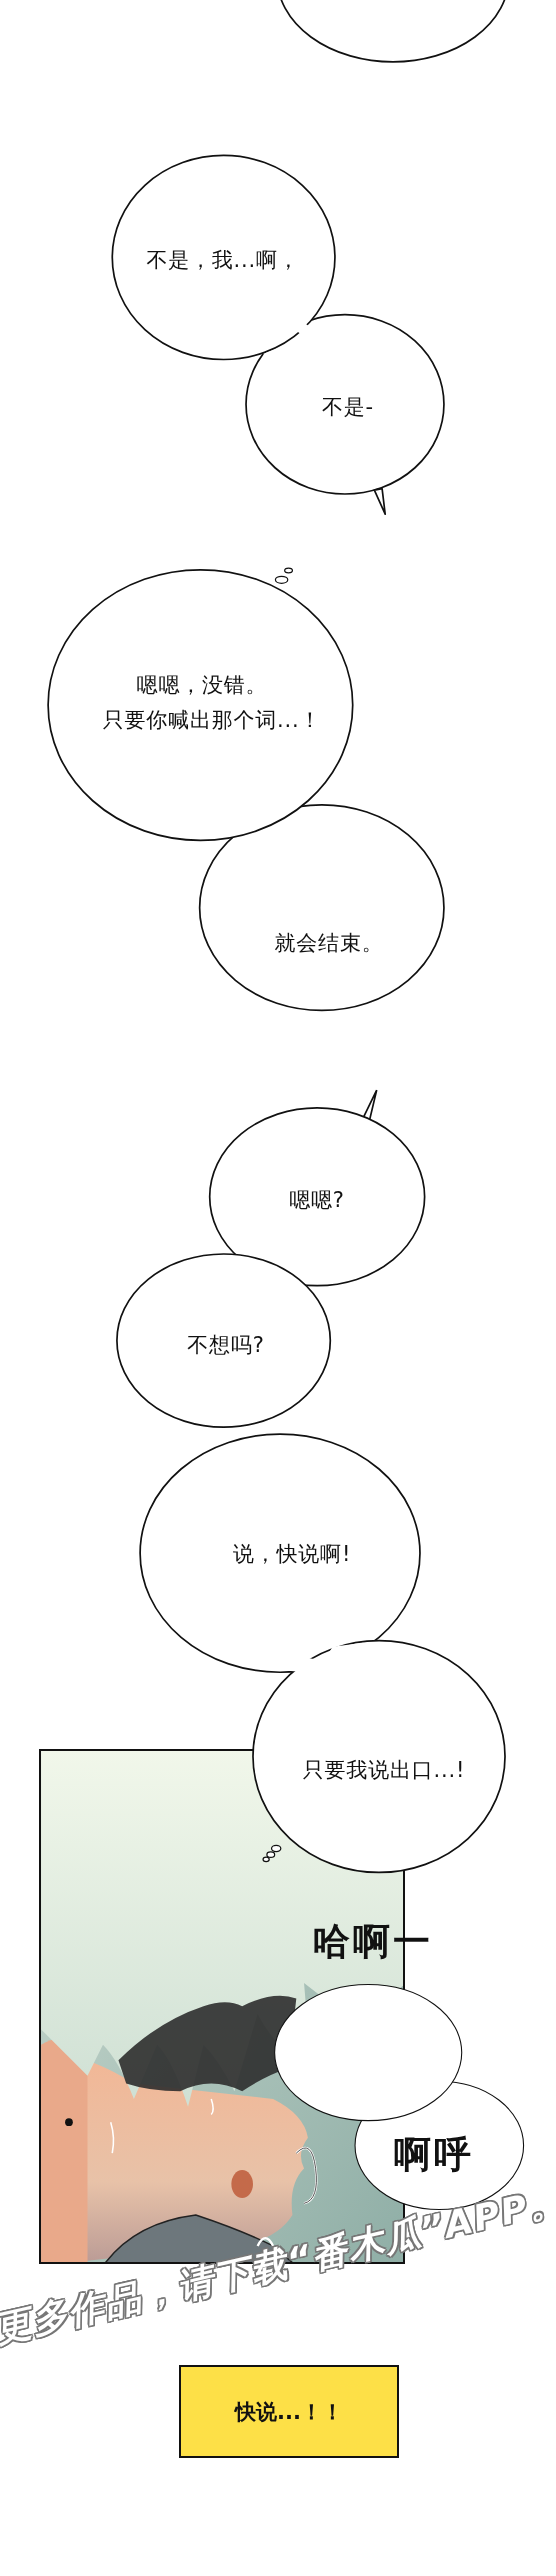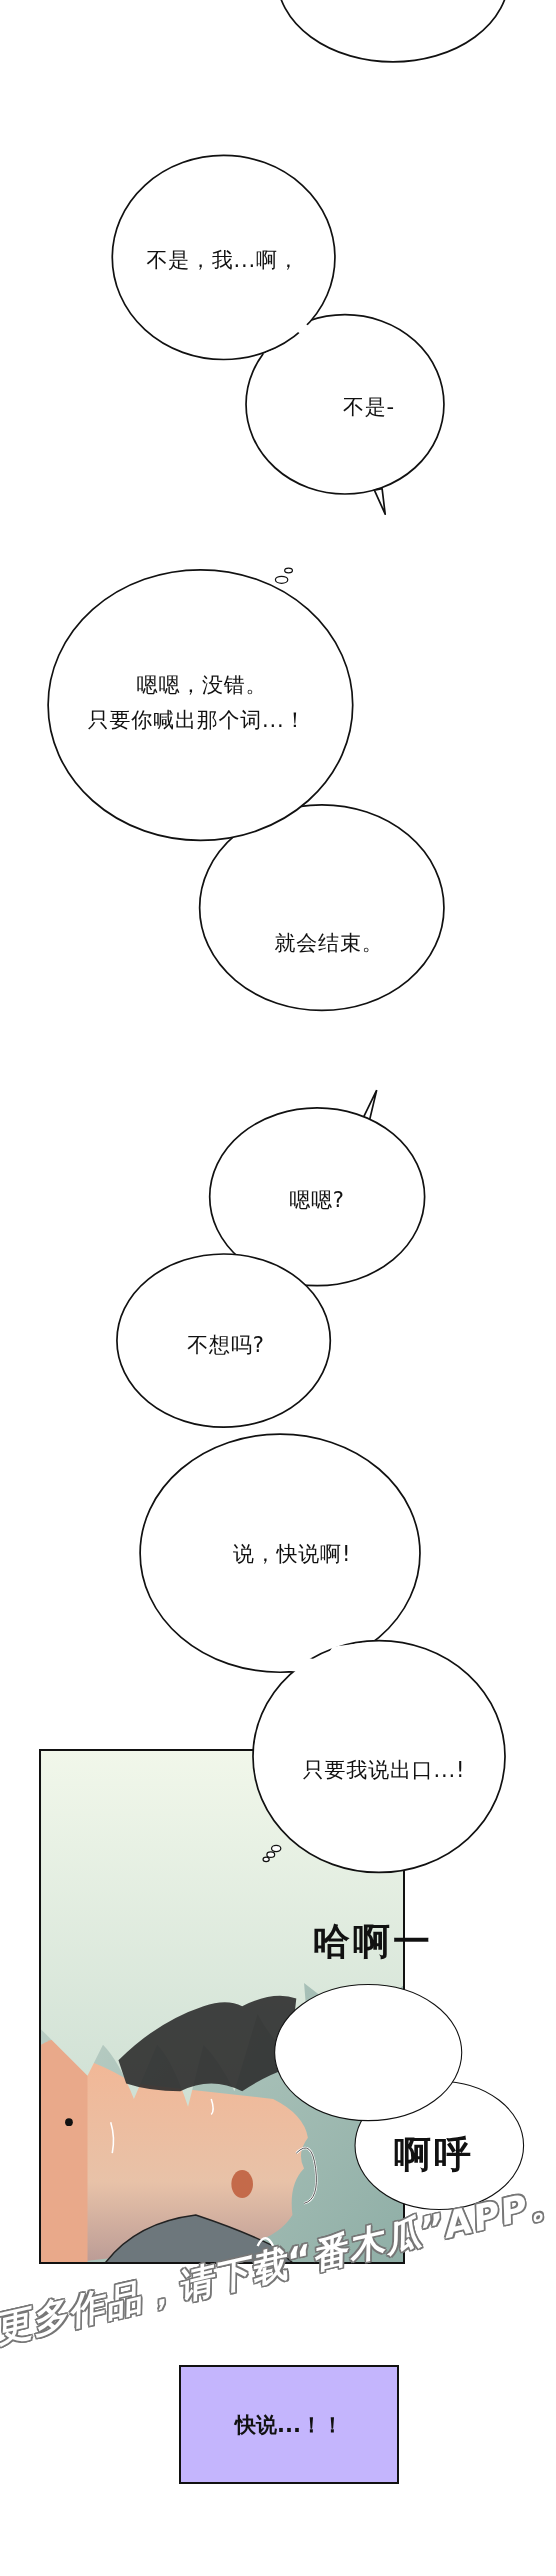--- a/index.html
+++ b/index.html
@@ -8,22 +8,22 @@
   .canvas { position: absolute; left: 0; top: 0; width: 557px; height: 2576px; }
   .art-panel { position: absolute; left: 39px; top: 1749px; width: 366px; height: 515px;
                overflow: hidden; box-sizing: border-box; border: 2.3px solid #111;
                background: linear-gradient(180deg, #eef5e6 0%, #e6efdd 30%, #b9cdc3 60%, #9fb8af 100%); }
   .art-panel svg { position: absolute; left: 0; top: 0; }
   .bubble-text { position: absolute; color: #111; font-weight: normal; white-space: nowrap;
                  text-align: center; line-height: 1.35; transform: translate(-50%, -50%); }
   .t-normal { font-size: 21px; letter-spacing: 0.8px; }
   .t-big { font-size: 37px; font-weight: 900; letter-spacing: 3.1px;
            font-family: "DejaVu Sans", sans-serif; }
-  .narration-box { position: absolute; left: 179px; top: 2365px; width: 220px; height: 119px;
-                   box-sizing: border-box; border: 2.3px solid #111; background: #c4b5fd; }
+  .narration-box { position: absolute; left: 179px; top: 2365px; width: 220px; height: 93px;
+                   box-sizing: border-box; border: 2.3px solid #111; background: #fde047; }
   .narration-text { position: absolute; left: 50%; top: 50%; transform: translate(-50%, -50%);
                     font-size: 21px; font-weight: bold; color: #111; white-space: nowrap; }
   .watermark { position: absolute; left: 280px; top: 2265px; transform: translate(-50%, -50%) rotate(-13deg);
                font-size: 36px; font-weight: bold; color: #ffffff; white-space: nowrap;
                font-style: italic; letter-spacing: 1.5px;
                text-shadow: -1.5px 0 #777, 1.5px 0 #777, 0 -1.5px #777, 0 1.5px #777,
                             -1.5px -1.5px #777, 1.5px 1.5px #777, -1.5px 1.5px #777, 1.5px -1.5px #777; }
 </style>
 </head>
 <body>
@@ -103,23 +103,23 @@
     <ellipse cx="350" cy="2399" rx="5" ry="3.5" stroke-width="1.6"></ellipse>
     <ellipse cx="344" cy="2405" rx="4" ry="3" stroke-width="1.6"></ellipse>
   </g>
   <g fill="#ffffff" stroke="#111" stroke-width="1.4">
     <ellipse cx="568" cy="2775" rx="109" ry="83"></ellipse>
     <ellipse cx="476" cy="2655" rx="121" ry="88"></ellipse>
   </g>
 </svg>
 
 <div class="bubble-text t-normal" style="left:223px; top:260px;">不是，我...啊，</div>
-<div class="bubble-text t-normal" style="left:348px; top:407px;margin-left:21px;">不是-</div>
+<div class="bubble-text t-normal" style="left:348px; top:407px;">不是-</div>
 <div class="bubble-text t-normal" style="left:202px; top:685px;">嗯嗯，没错。</div>
-<div class="bubble-text t-normal" style="left:197px; top:720px;">只要你喊出那个词...！</div>
+<div class="bubble-text t-normal" style="left:212px; top:720px;">只要你喊出那个词...！</div>
 <div class="bubble-text t-normal" style="left:329px; top:920px;margin-top:23px;">就会结束。</div>
 <div class="bubble-text t-normal" style="left:317px; top:1200px;">嗯嗯?</div>
 <div class="bubble-text t-normal" style="left:226px; top:1345px;">不想吗?</div>
 <div class="bubble-text t-normal" style="left:292px; top:1554px;">说，快说啊!</div>
 <div class="bubble-text t-normal" style="left:384px; top:1770px;">只要我说出口...!</div>
 <div class="bubble-text t-big" style="left:373px; top:1942px;">哈啊一</div>
 <div class="bubble-text t-big" style="left:434px; top:2155px;">啊呼</div>
 
 <div class="watermark">更多作品，请下载“番木瓜”APP。</div>
 

